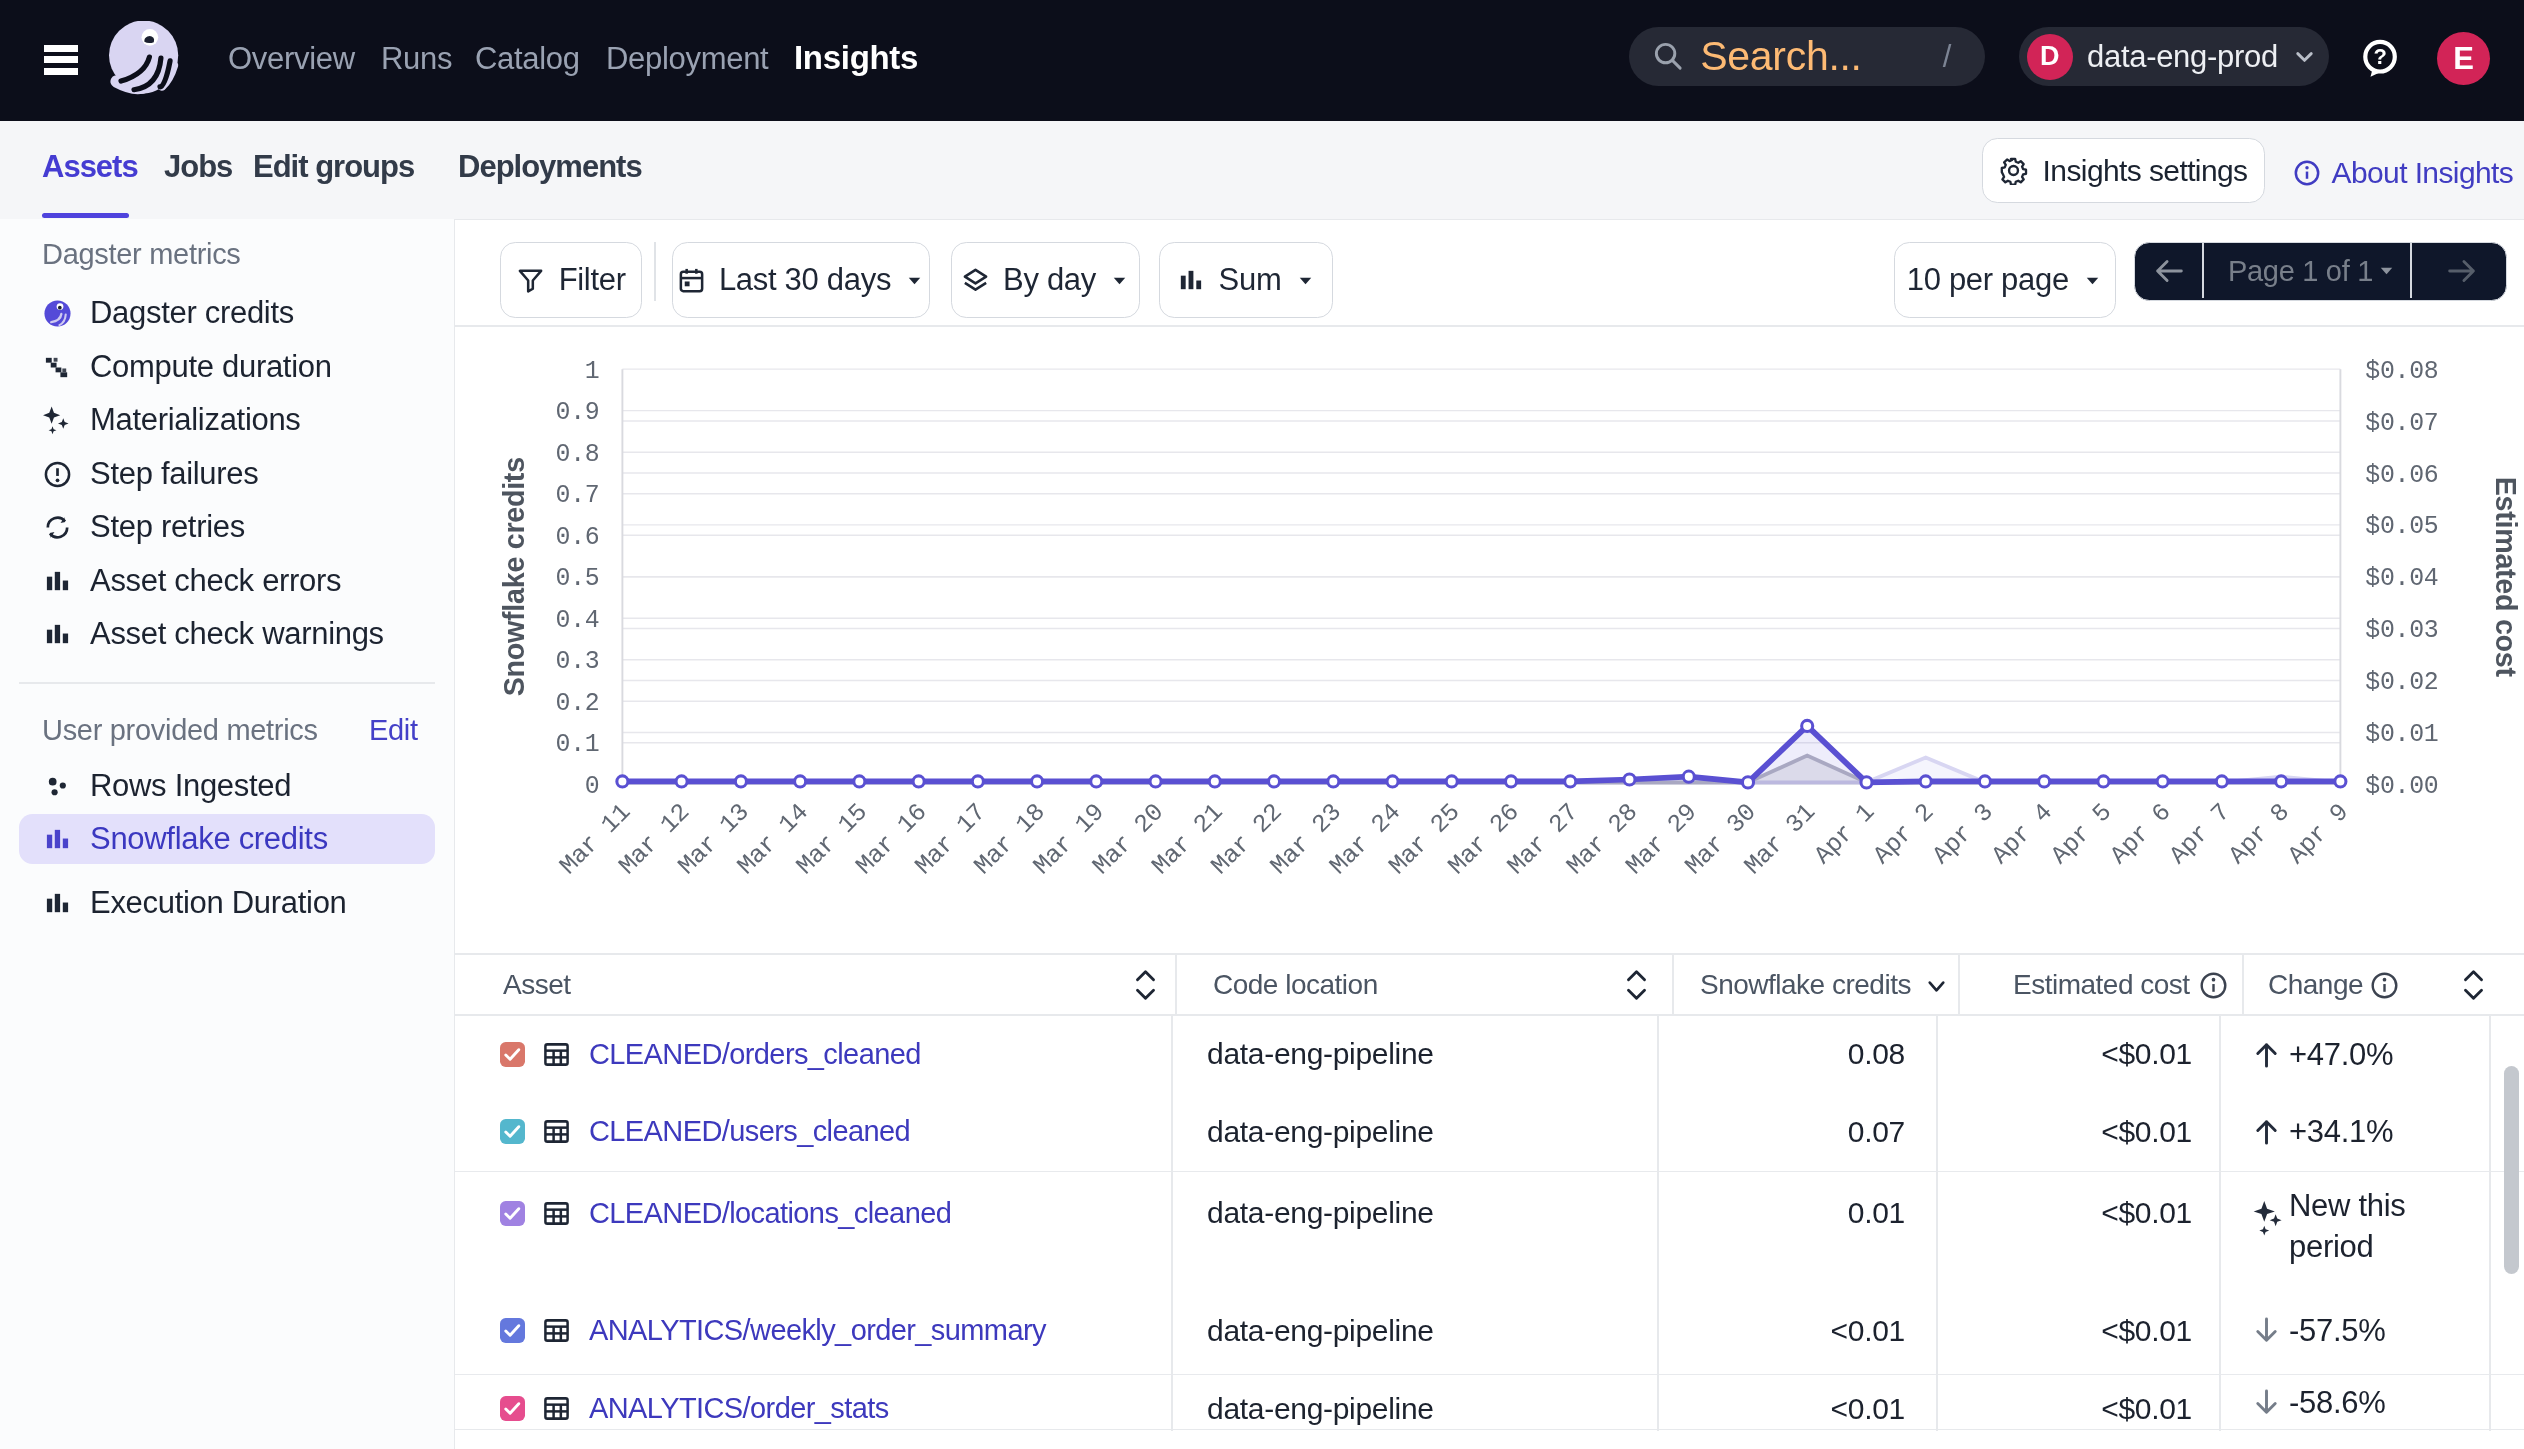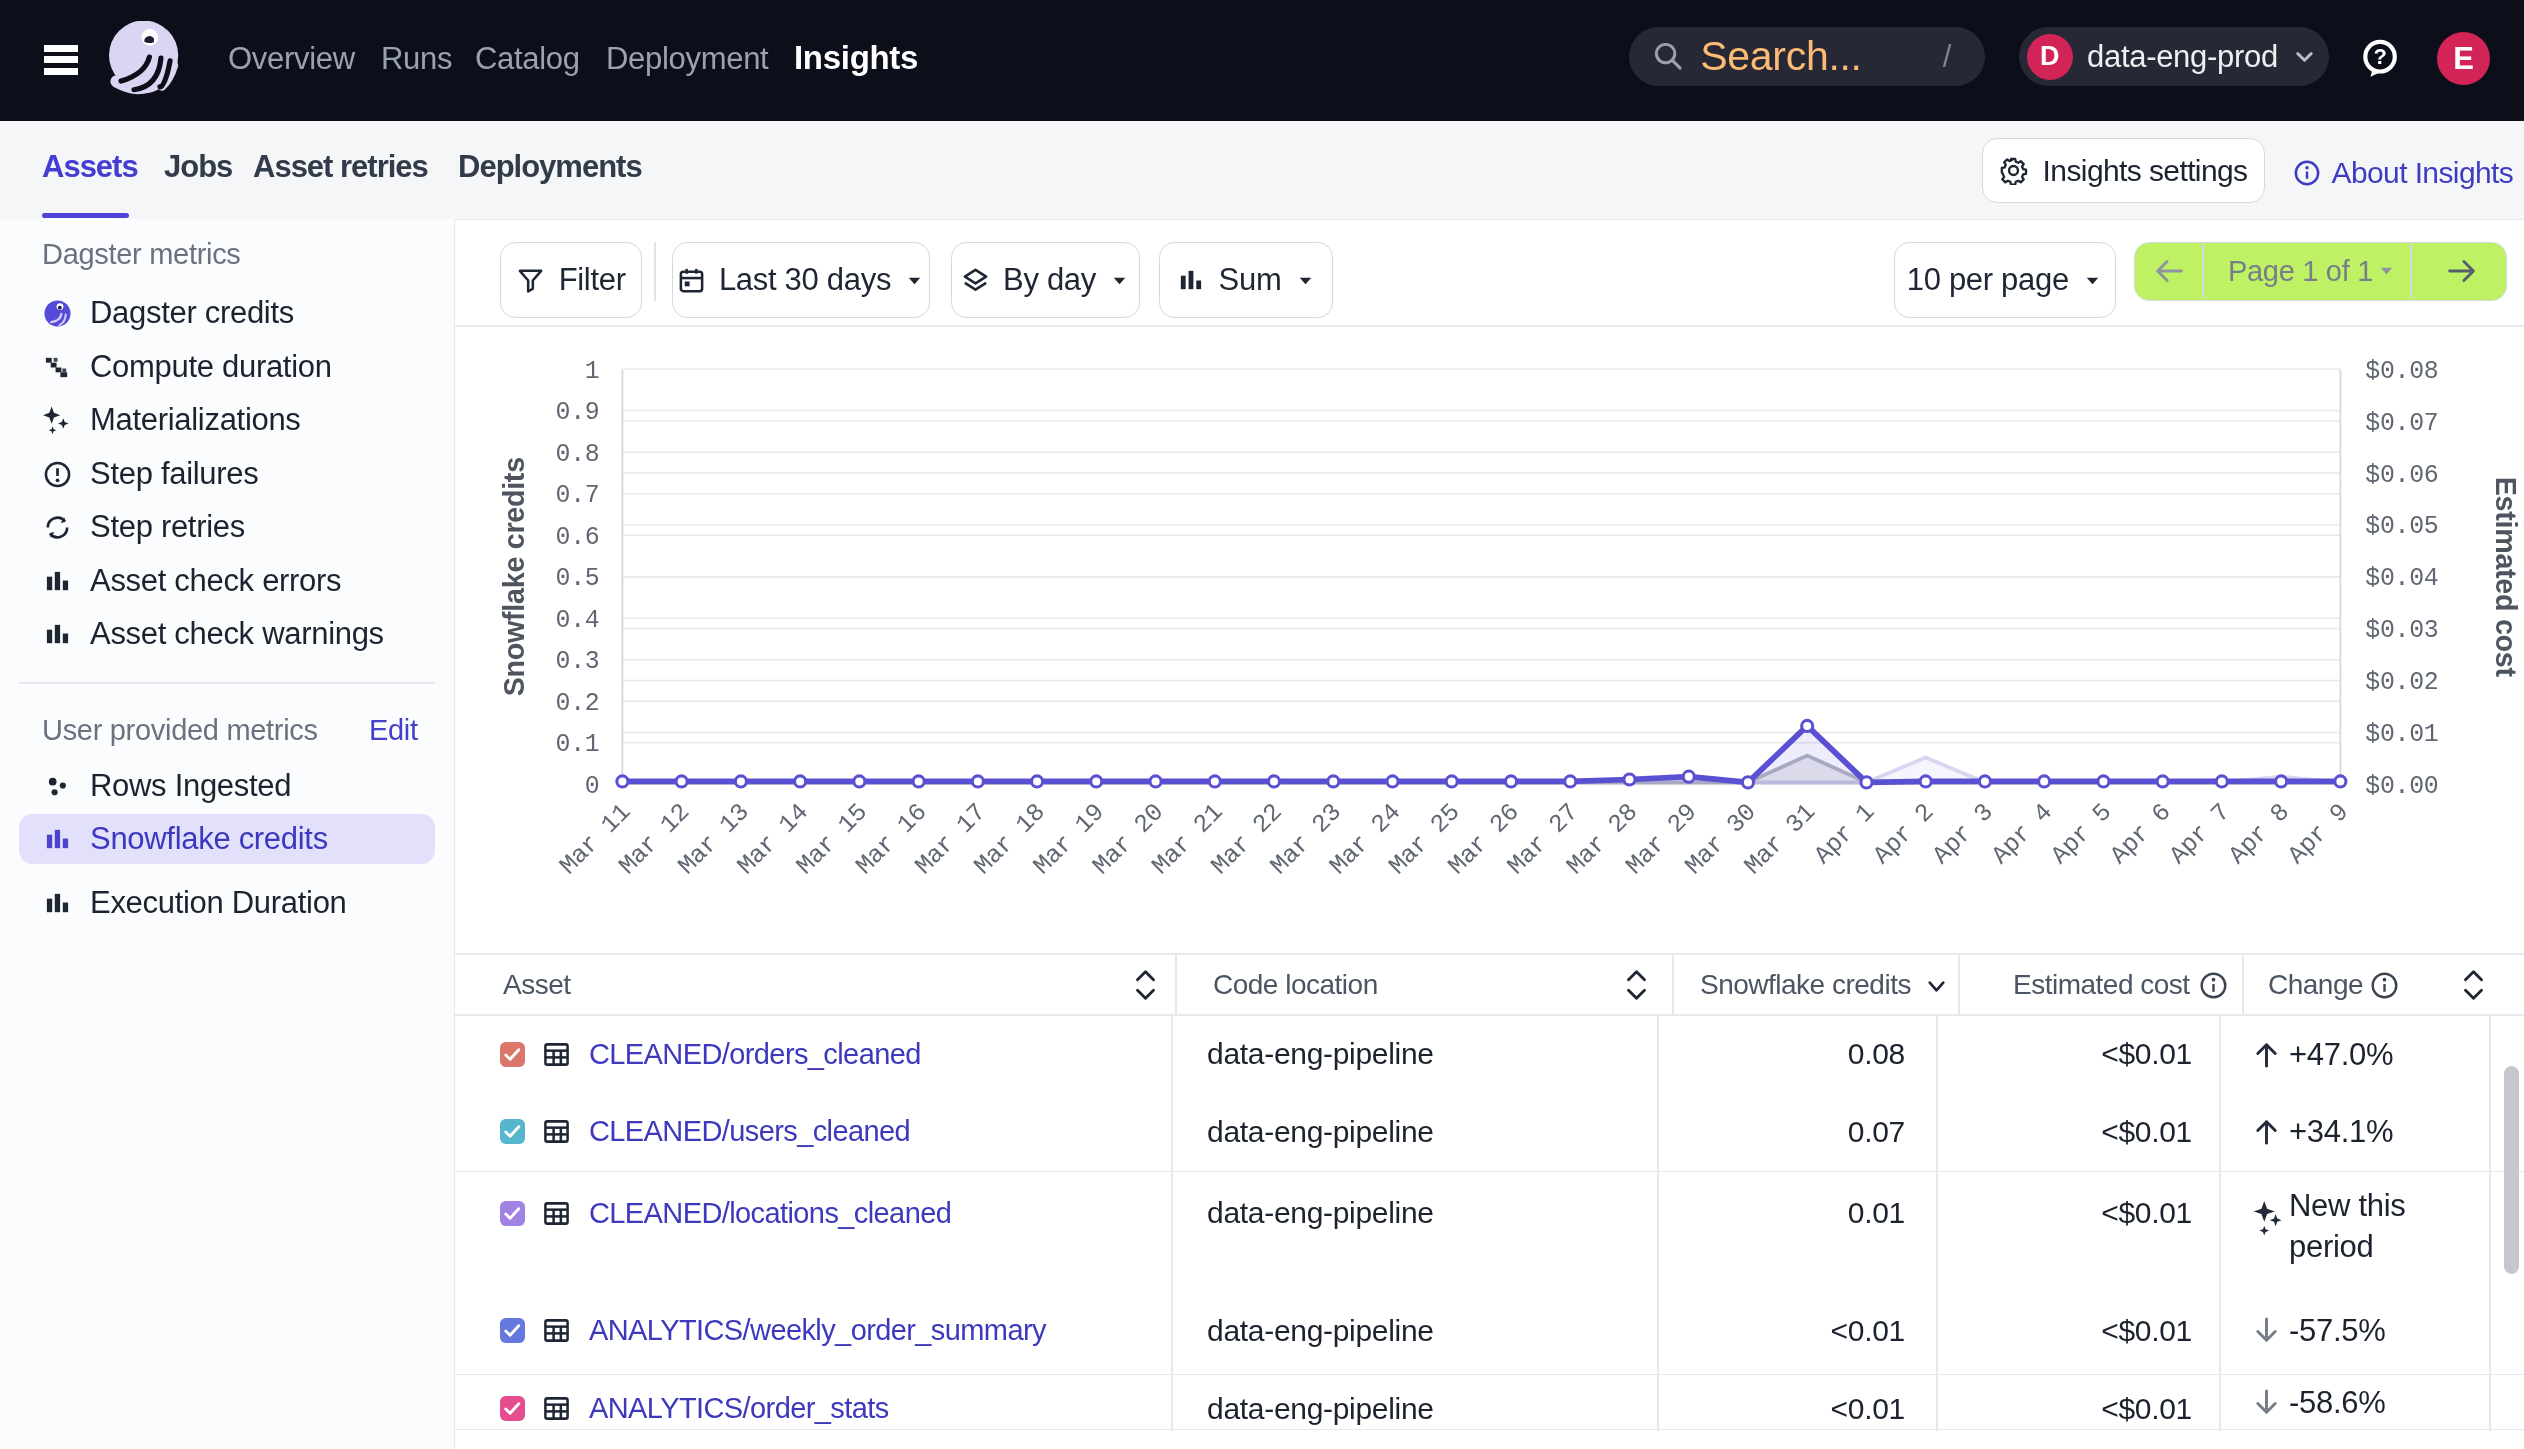--- a/index.html
+++ b/index.html
@@ -84,21 +84,21 @@
         <circle cx="20" cy="18.5" r="15.5" fill="none" stroke="#fff" stroke-width="4.4"></circle>
         <path d="M12.5 30 l-2.5 9.5 9.5-4.5" fill="#fff"></path>
         <text x="20" y="26.5" text-anchor="middle" font-family="Liberation Sans" font-size="23" font-weight="bold" fill="#fff">?</text>
       </svg></div>
   <div class="abs" style="left:2437px;top:32px;width:53px;height:53px;border-radius:50%;background:#d22457;display:flex;align-items:center;justify-content:center;font-size:31px;font-weight:bold;color:#fff">E</div>
 </div>
 
 <div id="tabs">
   <div class="t" style="left:42px;color:#453cd2">Assets</div>
   <div class="t" style="left:164px">Jobs</div>
-  <div class="t" style="left:253px">Asset retries</div>
+  <div class="t" style="left:253px">Edit groups</div>
   <div class="t" style="left:458px">Deployments</div>
   <div class="abs" style="left:42px;top:92px;width:87px;height:4.8px;background:#4f43dd;border-radius:2.9px"></div>
   <div class="abs" style="left:1982px;top:17px;width:283px;height:65px;border:1.9px solid #d5d9df;border-radius:15.3px;background:#fff;display:flex;align-items:center;white-space:nowrap">
     <span style="margin-left:16.3px;display:flex">
         <svg width="29" height="29" viewBox="0 0 30 30" style="">
           <path d="M12.8 3h4.4l.7 3.1 2.6 1.1 2.7-1.7 3.1 3.1-1.7 2.7 1.1 2.6 3.1.7v4.4l-3.1.7-1.1 2.6 1.7 2.7-3.1 3.1-2.7-1.7-2.6 1.1-.7 3.1h-4.4l-.7-3.1-2.6-1.1-2.7 1.7-3.1-3.1 1.7-2.7-1.1-2.6L3 17.2v-4.4l3.1-.7 1.1-2.6-1.7-2.7 3.1-3.1 2.7 1.7 2.6-1.1z" fill="none" stroke="#1e2634" stroke-width="2.5" stroke-linejoin="round" transform="scale(0.97)"></path>
           <circle cx="15" cy="15" r="4.6" fill="none" stroke="#1e2634" stroke-width="2.5"></circle>
         </svg>
       </span>
     <span style="margin-left:14.3px;font-size:30px;letter-spacing:-0.6px;color:#1b2330">Insights settings</span>
@@ -250,21 +250,21 @@
 <div class="btn" style="left:1159px;width:174px"><svg width="29" height="29" viewBox="0 0 30 30" style="">
       <rect x="5" y="10" width="5" height="14" fill="#1e2634"></rect>
       <rect x="13" y="5" width="5" height="19" fill="#1e2634"></rect>
       <rect x="21" y="15" width="5" height="9" fill="#1e2634"></rect>
     </svg>Sum<svg width="21" height="21" viewBox="0 0 22 22">
       <path d="M5 8h12l-6 7z" fill="#1e2634"></path>
     </svg></div>
 <div class="btn" style="left:1894px;width:222px">10 per page<svg width="21" height="21" viewBox="0 0 22 22">
       <path d="M5 8h12l-6 7z" fill="#1e2634"></path>
     </svg></div>
-<div class="abs" style="left:2134px;top:242px;width:373px;height:59px;border:1.9px solid #d5d9df;border-radius:15.3px;background:#bef264">
+<div class="abs" style="left:2134px;top:242px;width:373px;height:59px;border:1.9px solid #d5d9df;border-radius:15.3px;background:#0f172a">
   <div class="abs" style="left:15.3px;top:8.6px"><svg width="38" height="38" viewBox="0 0 40 40" style="">
         <path d="M33 20H8M8 20l10-10M8 20l10 10" fill="none" stroke="#8d939d" stroke-width="3" stroke-linecap="round" stroke-linejoin="round"></path>
       </svg></div>
   <div class="abs" style="left:67px;top:0;width:1.9px;height:55px;background:#d5d9df"></div>
   <div class="abs" style="left:93px;top:11.5px;font-size:29px;color:#787f8a;white-space:nowrap">Page 1 of 1</div>
   <div class="abs" style="left:241px;top:17px"><svg width="21" height="21" viewBox="0 0 22 22">
         <path d="M5 8h12l-6 7z" fill="#8d939d"></path>
       </svg></div>
   <div class="abs" style="left:275px;top:0;width:1.9px;height:55px;background:#d5d9df"></div>
   <div class="abs" style="left:308px;top:8.6px"><svg width="38" height="38" viewBox="0 0 40 40" style="">

